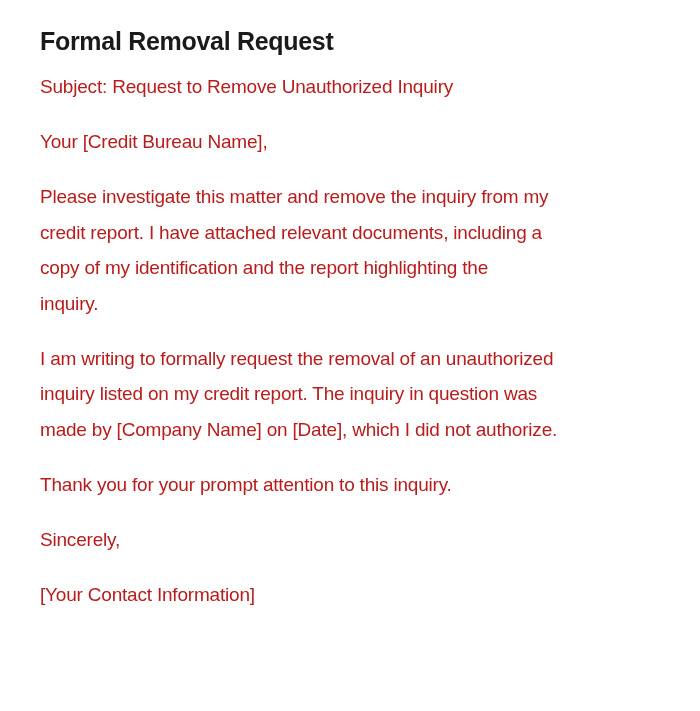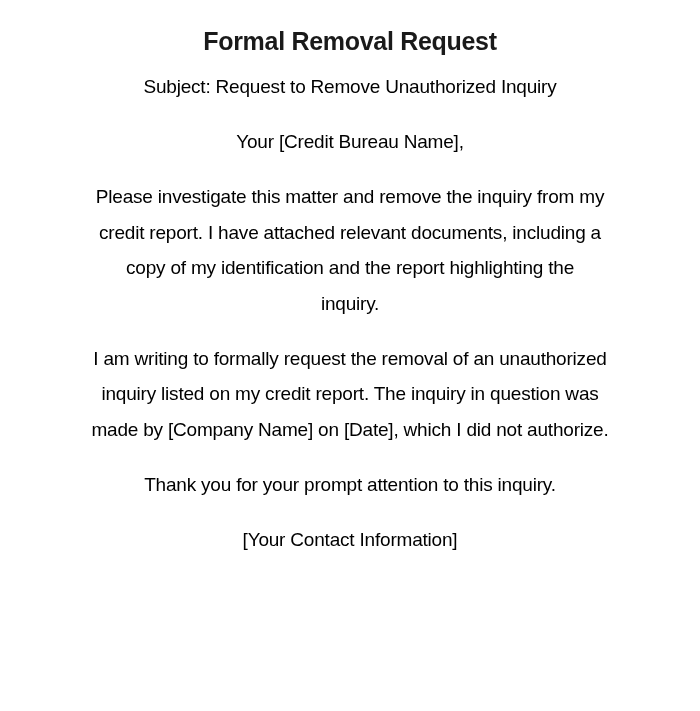--- a/index.html
+++ b/index.html
@@ -1,15 +1,15 @@
 <!DOCTYPE html>
 <html><head>
 <meta charset="utf-8">
 <style>
-  * { margin: 0; padding: 0; box-sizing: border-box; text-align: center; }
+  * { margin: 0; padding: 0; box-sizing: border-box; }
   html, body {
     width: 700px;
     height: 711px;
     background: #ffffff;
     font-family: "Liberation Sans", sans-serif;
     overflow: hidden;
   }
   .doc {
     width: 700px;
     height: 711px;
@@ -21,21 +21,21 @@
     line-height: 33px;
     font-weight: 700;
     color: #1a1a1a;
     letter-spacing: -0.3px;
     margin-bottom: 11px;
   }
   .doc-paragraph {
     font-size: 19px;
     line-height: 35.5px;
     font-weight: 400;
-    color: #000000;
+    color: #b91c1c;
     letter-spacing: -0.2px;
     white-space: pre-line;
     margin-bottom: 19.5px;
   }
 </style>
 </head>
 <body>
 
 <div class="doc">
   <h1 class="doc-title">Formal Removal Request</h1>
@@ -48,16 +48,17 @@
 credit report. I have attached relevant documents, including a
 copy of my identification and the report highlighting the
 inquiry.</p>
 
   <p class="doc-paragraph">I am writing to formally request the removal of an unauthorized
 inquiry listed on my credit report. The inquiry in question was
 made by [Company Name] on [Date], which I did not authorize.</p>
 
   <p class="doc-paragraph">Thank you for your prompt attention to this inquiry.</p>
 
+  <p class="doc-paragraph">Sincerely,</p>
 
 
   <p class="doc-paragraph">[Your Contact Information]</p>
 </div>
 
 </body></html>

